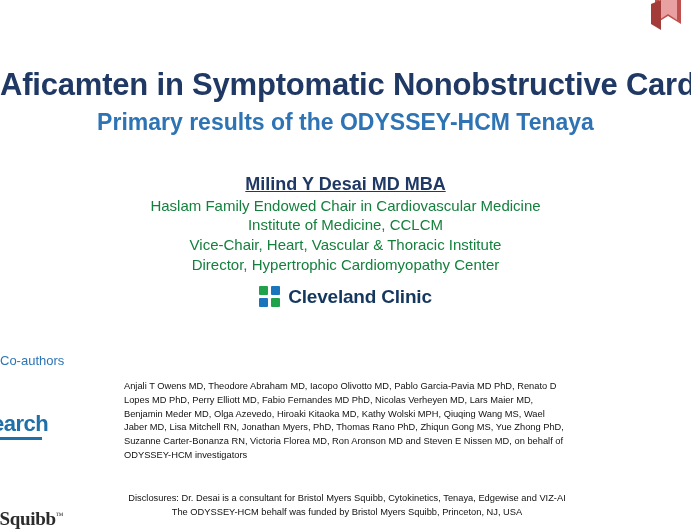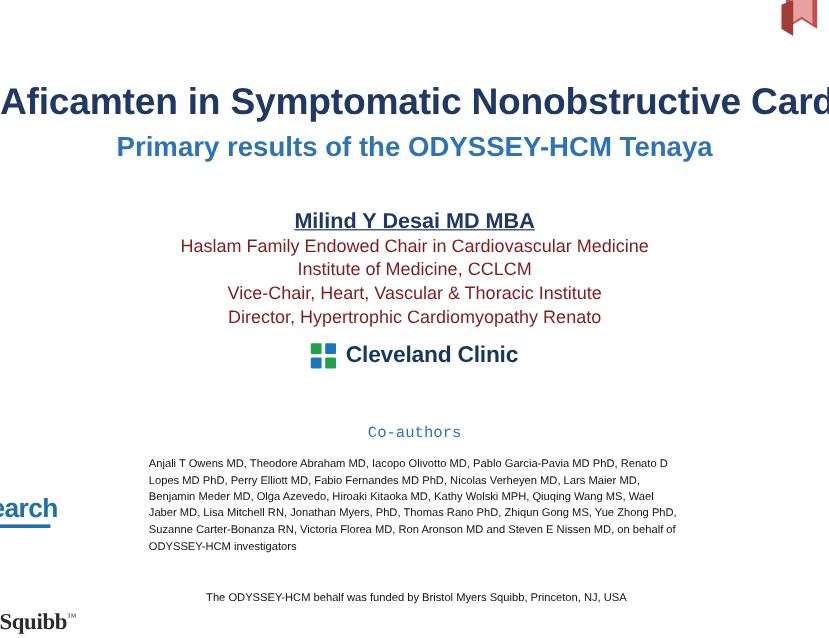--- a/index.html
+++ b/index.html
@@ -62,21 +62,21 @@
   }
   .presenter-name {
     font-size: 18px;
     font-weight: bold;
     color: #1F3864;
     line-height: 1.25;
     text-decoration: underline;
   }
   .presenter-line {
     font-size: 15px;
-    color: #7f1d1d;
+    color: #15803d;
     line-height: 1.33;
   }
 
   
   .clinic-logo {
     position: absolute;
     top: 286px;
     left: 0;
     width: 691px;
     display: flex;
@@ -104,24 +104,22 @@
     color: #14375E;
     letter-spacing: -0.2px;
   }
 
   
   .coauthors-head {
     position: absolute;
     top: 353px;
     left: 0;
     width: 691px;
-    text-align: center;
     font-size: 13px;
     color: #2E74B5;
-    font-family: Liberation Mono, monospace;
   }
   .coauthors-body {
     position: absolute;
     top: 380px;
     left: 124px;
     width: 446px;
     text-align: left;
     font-size: 9.3px;
     line-height: 1.48;
     color: #111111;
@@ -187,37 +185,38 @@
 <div class="title-wrap">
   <div class="main-title">Aficamten in Symptomatic Nonobstructive Cardiomyopathy</div>
   <div class="subtitle">Primary results of the ODYSSEY-HCM Tenaya</div>
 </div>
 
 <div class="presenter">
   <div class="presenter-name">Milind Y Desai MD MBA</div>
   <div class="presenter-line">Haslam Family Endowed Chair in Cardiovascular Medicine</div>
   <div class="presenter-line">Institute of Medicine, CCLCM</div>
   <div class="presenter-line">Vice-Chair, Heart, Vascular &amp; Thoracic Institute</div>
-  <div class="presenter-line">Director, Hypertrophic Cardiomyopathy Renato</div>
+  <div class="presenter-line">Director, Hypertrophic Cardiomyopathy Center</div>
 </div>
 
 <div class="clinic-logo">
   <div class="clinic-mark">
     <span class="q q1"></span>
     <span class="q q2"></span>
     <span class="q q3"></span>
     <span class="q q4"></span>
   </div>
   <div class="clinic-name">Cleveland Clinic</div>
 </div>
 
 <div class="coauthors-head">Co-authors</div>
 <div class="coauthors-body">Anjali T Owens MD, Theodore Abraham MD, Iacopo Olivotto MD, Pablo Garcia-Pavia MD PhD, Renato D Lopes MD PhD, Perry Elliott MD, Fabio Fernandes MD PhD, Nicolas Verheyen MD, Lars Maier MD, Benjamin Meder MD, Olga Azevedo, Hiroaki Kitaoka MD, Kathy Wolski MPH, Qiuqing Wang MS, Wael Jaber MD, Lisa Mitchell RN, Jonathan Myers, PhD, Thomas Rano PhD, Zhiqun Gong MS, Yue Zhong PhD, Suzanne Carter-Bonanza RN, Victoria Florea MD, Ron Aronson MD and Steven E Nissen MD, on behalf of ODYSSEY-HCM investigators</div>
 
 <div class="disclosures">
+  <div>Disclosures: Dr. Desai is a consultant for Bristol Myers Squibb, Cytokinetics, Tenaya, Edgewise and VIZ-AI</div>
   <div>The ODYSSEY-HCM behalf was funded by Bristol Myers Squibb, Princeton, NJ, USA</div>
 </div>
 
 <div class="left-research">earch</div>
 <div class="left-research-rule"></div>
 <div class="bms-logo">
   <span>s Squibb</span><span class="bms-tm">™</span>
 </div>
 
 </body></html>

